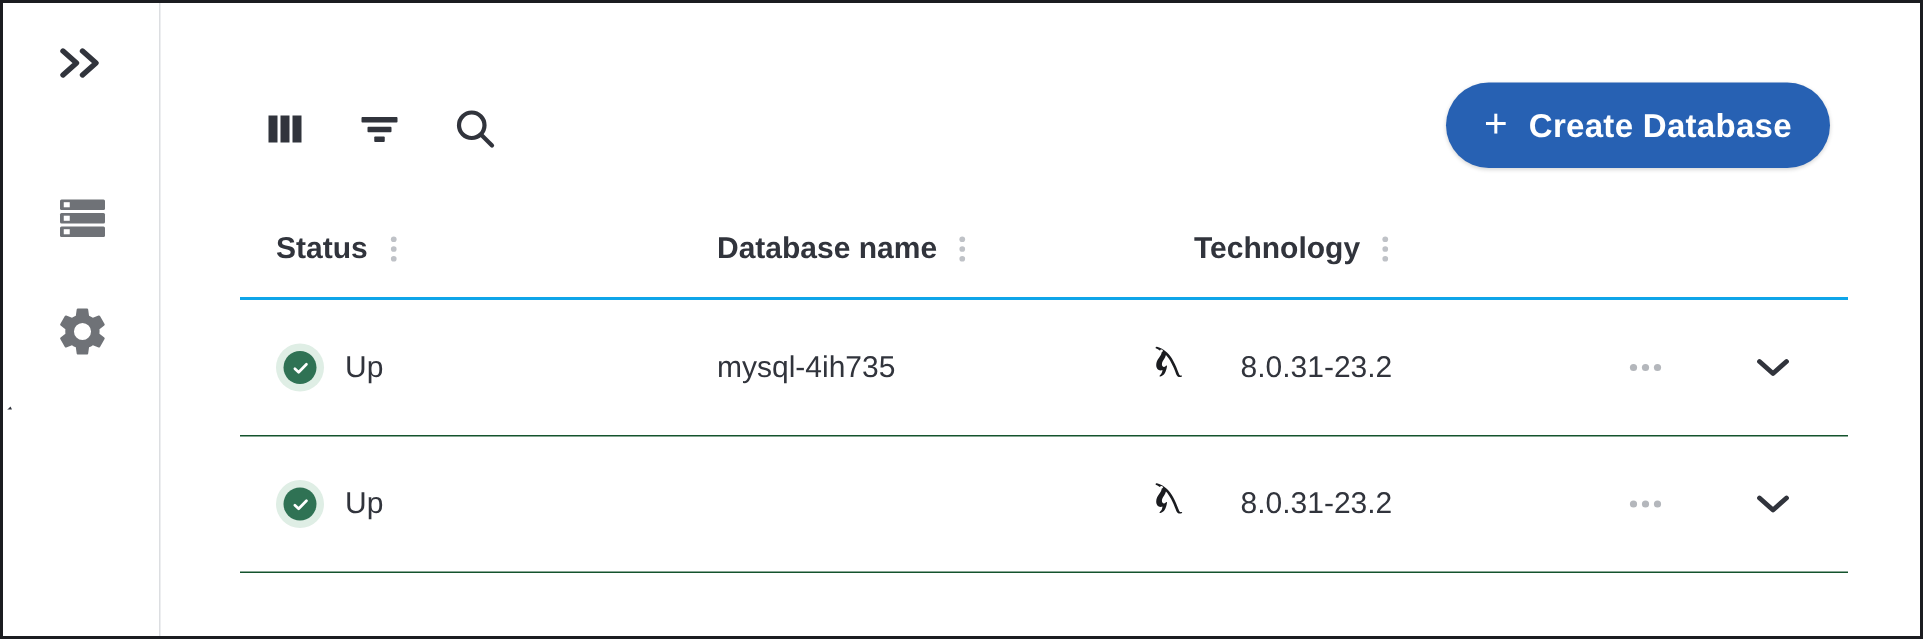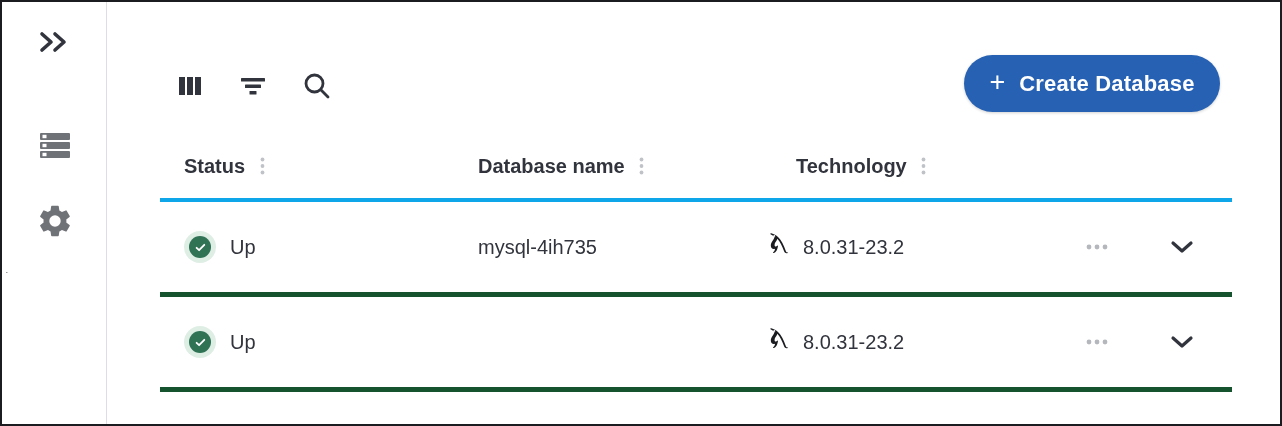--- a/index.html
+++ b/index.html
@@ -125,21 +125,21 @@
   
   .table {
     position: absolute;
     left: 53px;
     top: 140px;
     width: 1072px;
   }
   .thead {
     position: relative;
     height: 56px;
-    border-bottom: 4px solid #0ea5e9;
+    border-bottom: 2px solid #0ea5e9;
   }
   .th {
     position: absolute;
     top: 11px;
     display: flex;
     align-items: center;
     gap: 0;
     white-space: nowrap;
   }
   .th .th-label {
@@ -155,32 +155,32 @@
     justify-content: center;
     cursor: pointer;
   }
   .th-status     { left: 24px; }
   .th-dbname     { left: 318px; }
   .th-technology { left: 636px; }
 
   .row {
     position: relative;
     height: 90px;
-    border-bottom: 5px solid #14532d;
+    border-bottom: 1px solid #14532d;
   }
   .cell {
     position: absolute;
     top: 0;
     height: 90px;
     display: flex;
     align-items: center;
   }
   .cell-status     { left: 24px; gap: 14px; }
   .cell-dbname     { left: 318px; }
-  .cell-technology { left: 605px; gap: 4px; }
+  .cell-technology { left: 605px; gap: 28px; }
   .cell-actions    { left: 915px; }
   .cell-expand     { left: 1000px; }
 
   .status-badge {
     width: 32px;
     height: 32px;
     border-radius: 50%;
     background: #dfeee5;
     display: flex;
     align-items: center;

